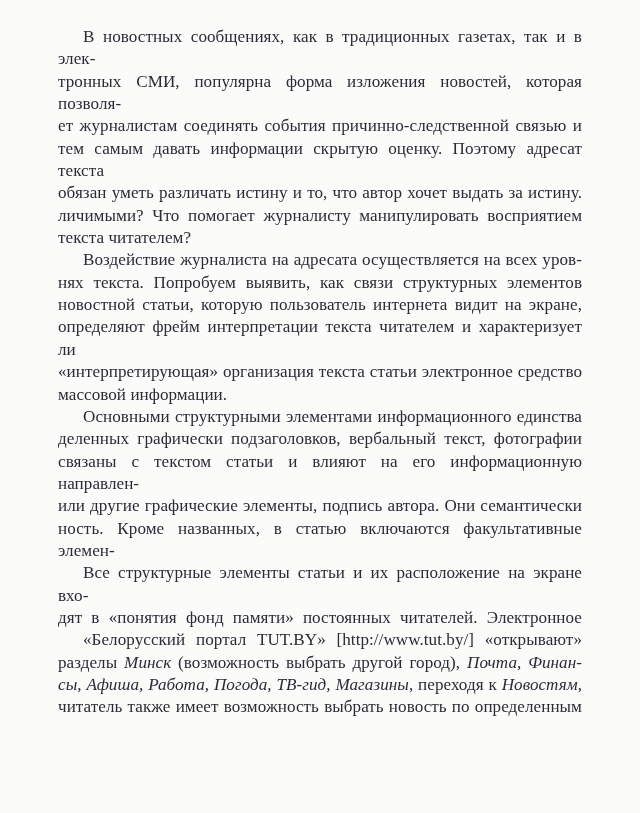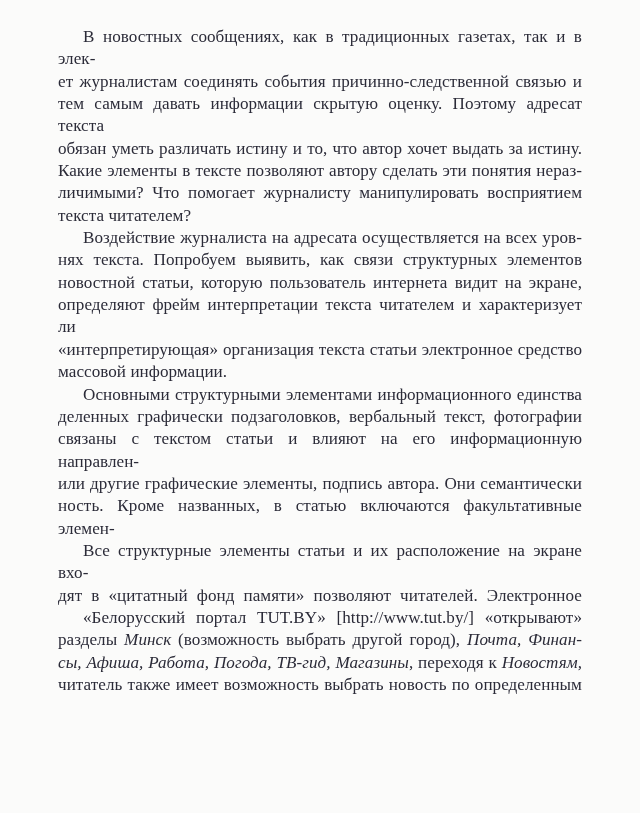--- a/index.html
+++ b/index.html
@@ -59,24 +59,24 @@
   }
 </style>
 </head>
 <body>
 
 <div class="page">
   <div class="text-column">
 
     <p class="para">
       <span class="ln j indent">В новостных сообщениях, как в традиционных газетах, так и в элек-</span>
+      <span class="ln j">тронных СМИ, популярна форма изложения новостей, которая позволя-</span>
       <span class="ln j">ет журналистам соединять события причинно-следственной связью и</span>
       <span class="ln j">тем самым давать информации скрытую оценку. Поэтому адресат текста</span>
       <span class="ln j">обязан уметь различать истину и то, что автор хочет выдать за истину.</span>
-      <span class="ln j">Какие элементы в тексте позволяют автору сделать эти понятия нераз-</span>
       <span class="ln j">личимыми? Что помогает журналисту манипулировать восприятием</span>
       <span class="ln last">текста читателем?</span>
     </p>
 
     <p class="para">
       <span class="ln j indent">Воздействие журналиста на адресата осуществляется на всех уров-</span>
       <span class="ln j">нях текста. Попробуем выявить, как связи структурных элементов</span>
       <span class="ln j">новостной статьи, которую пользователь интернета видит на экране,</span>
       <span class="ln j">определяют фрейм интерпретации текста читателем и характеризует ли</span>
       <span class="ln j">«интерпретирующая» организация текста статьи электронное средство</span>
@@ -86,21 +86,21 @@
     <p class="para">
       <span class="ln j indent">Основными структурными элементами информационного единства</span>
       <span class="ln j">деленных графически подзаголовков, вербальный текст, фотографии</span>
       <span class="ln j">связаны с текстом статьи и влияют на его информационную направлен-</span>
       <span class="ln j">или другие графические элементы, подпись автора. Они семантически</span>
       <span class="ln j">ность. Кроме названных, в статью включаются факультативные элемен-</span>
     </p>
 
     <p class="para">
       <span class="ln j indent">Все структурные элементы статьи и их расположение на экране вхо-</span>
-      <span class="ln j">дят в «цитатный фонд памяти» позволяют читателей. Электронное</span>
+      <span class="ln j">дят в «понятия фонд памяти» постоянных читателей. Электронное</span>
     </p>
 
     <p class="para">
       <span class="ln j indent"><span>«Белорусский портал TUT.BY» [http://www.tut.by/] «открывают»</span></span>
       <span class="ln j"><span>разделы </span><i>Минск</i><span> (возможность выбрать другой город), </span><i>Почта, Финан-</i></span>
       <span class="ln j"><i>сы, Афиша, Работа, Погода, ТВ-гид, Магазины</i><span>, переходя к </span><i>Новостям,</i></span>
       <span class="ln j">читатель также имеет возможность выбрать новость по определенным</span>
 
     </p>
 

